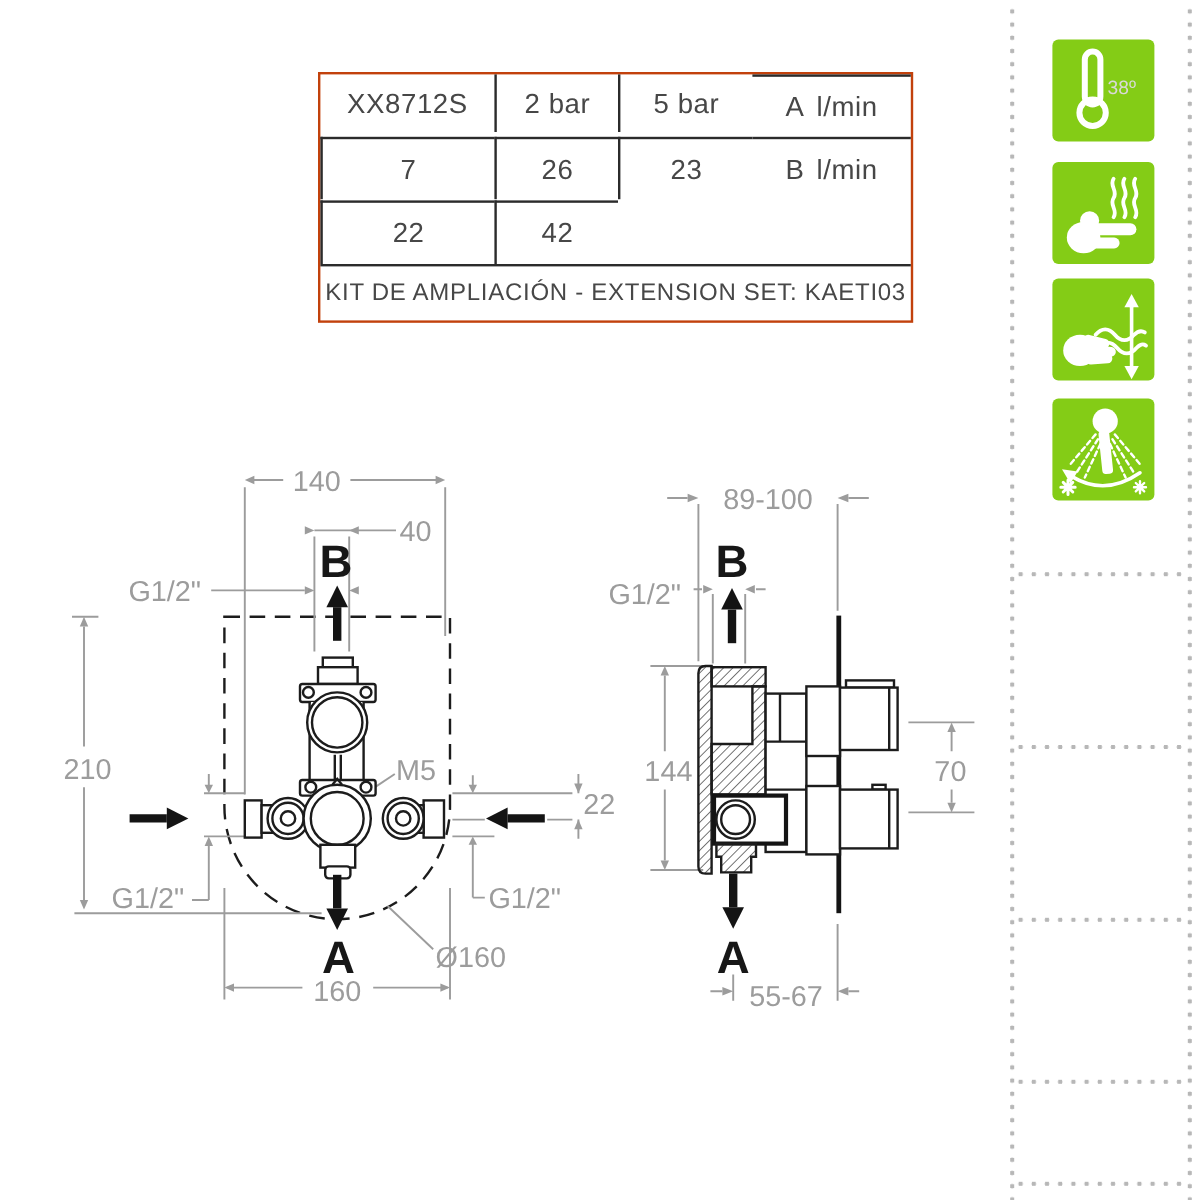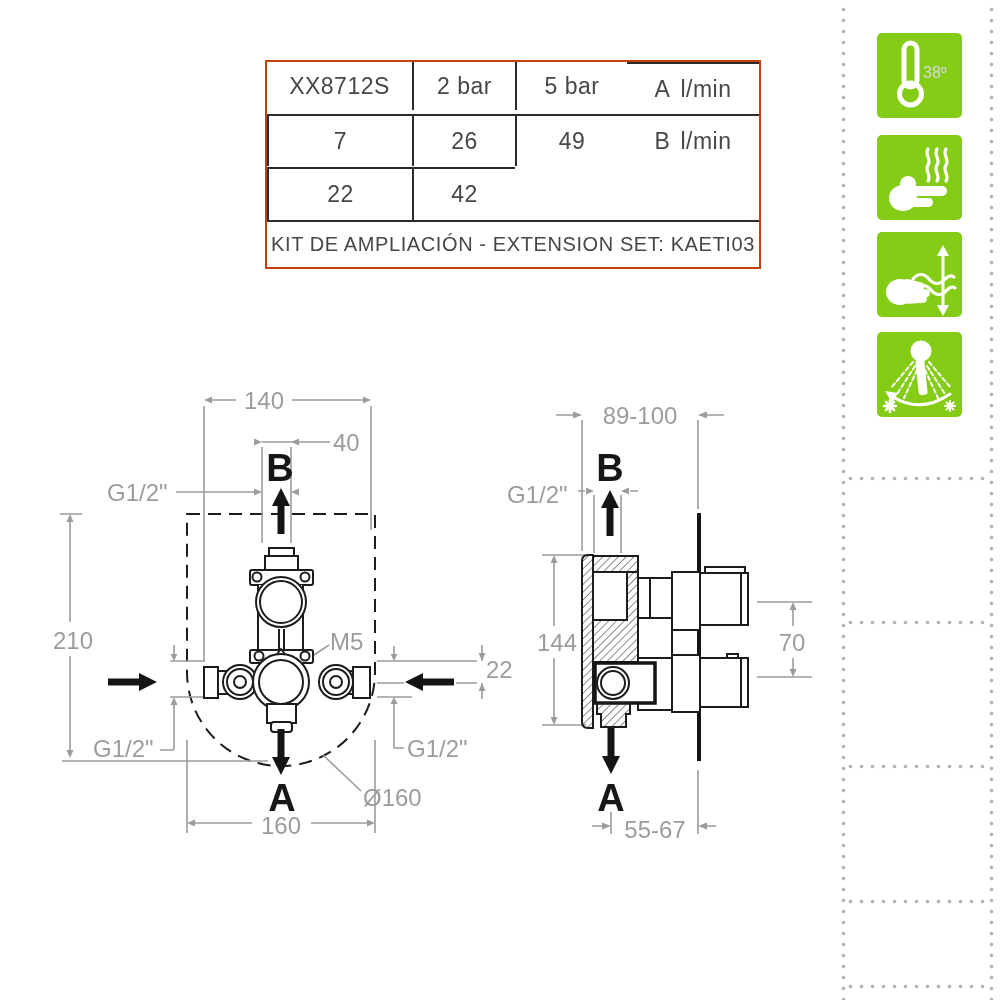--- a/index.html
+++ b/index.html
@@ -240,21 +240,21 @@
     <div class="cell r1">XX8712S</div>
     <div class="cell r1 cl">2 bar</div>
     <div class="cell r1 cl">5 bar</div>
 
     <div class="cell r2 rowlabel">
       <span>A</span>
       <span>l/min</span>
     </div>
     <div class="cell r2 cl">7</div>
     <div class="cell r2 cl">26</div>
-    <div class="cell r2 cl">49</div>
+    <div class="cell r2 cl">23</div>
 
     <div class="cell r3 rowlabel">
       <span>B</span>
       <span>l/min</span>
     </div>
     <div class="cell r3 cl">22</div>
     <div class="cell r3 cl">42</div>
 
     <div class="foot">KIT DE AMPLIACIÓN - EXTENSION SET: KAETI03</div>
   </div>

